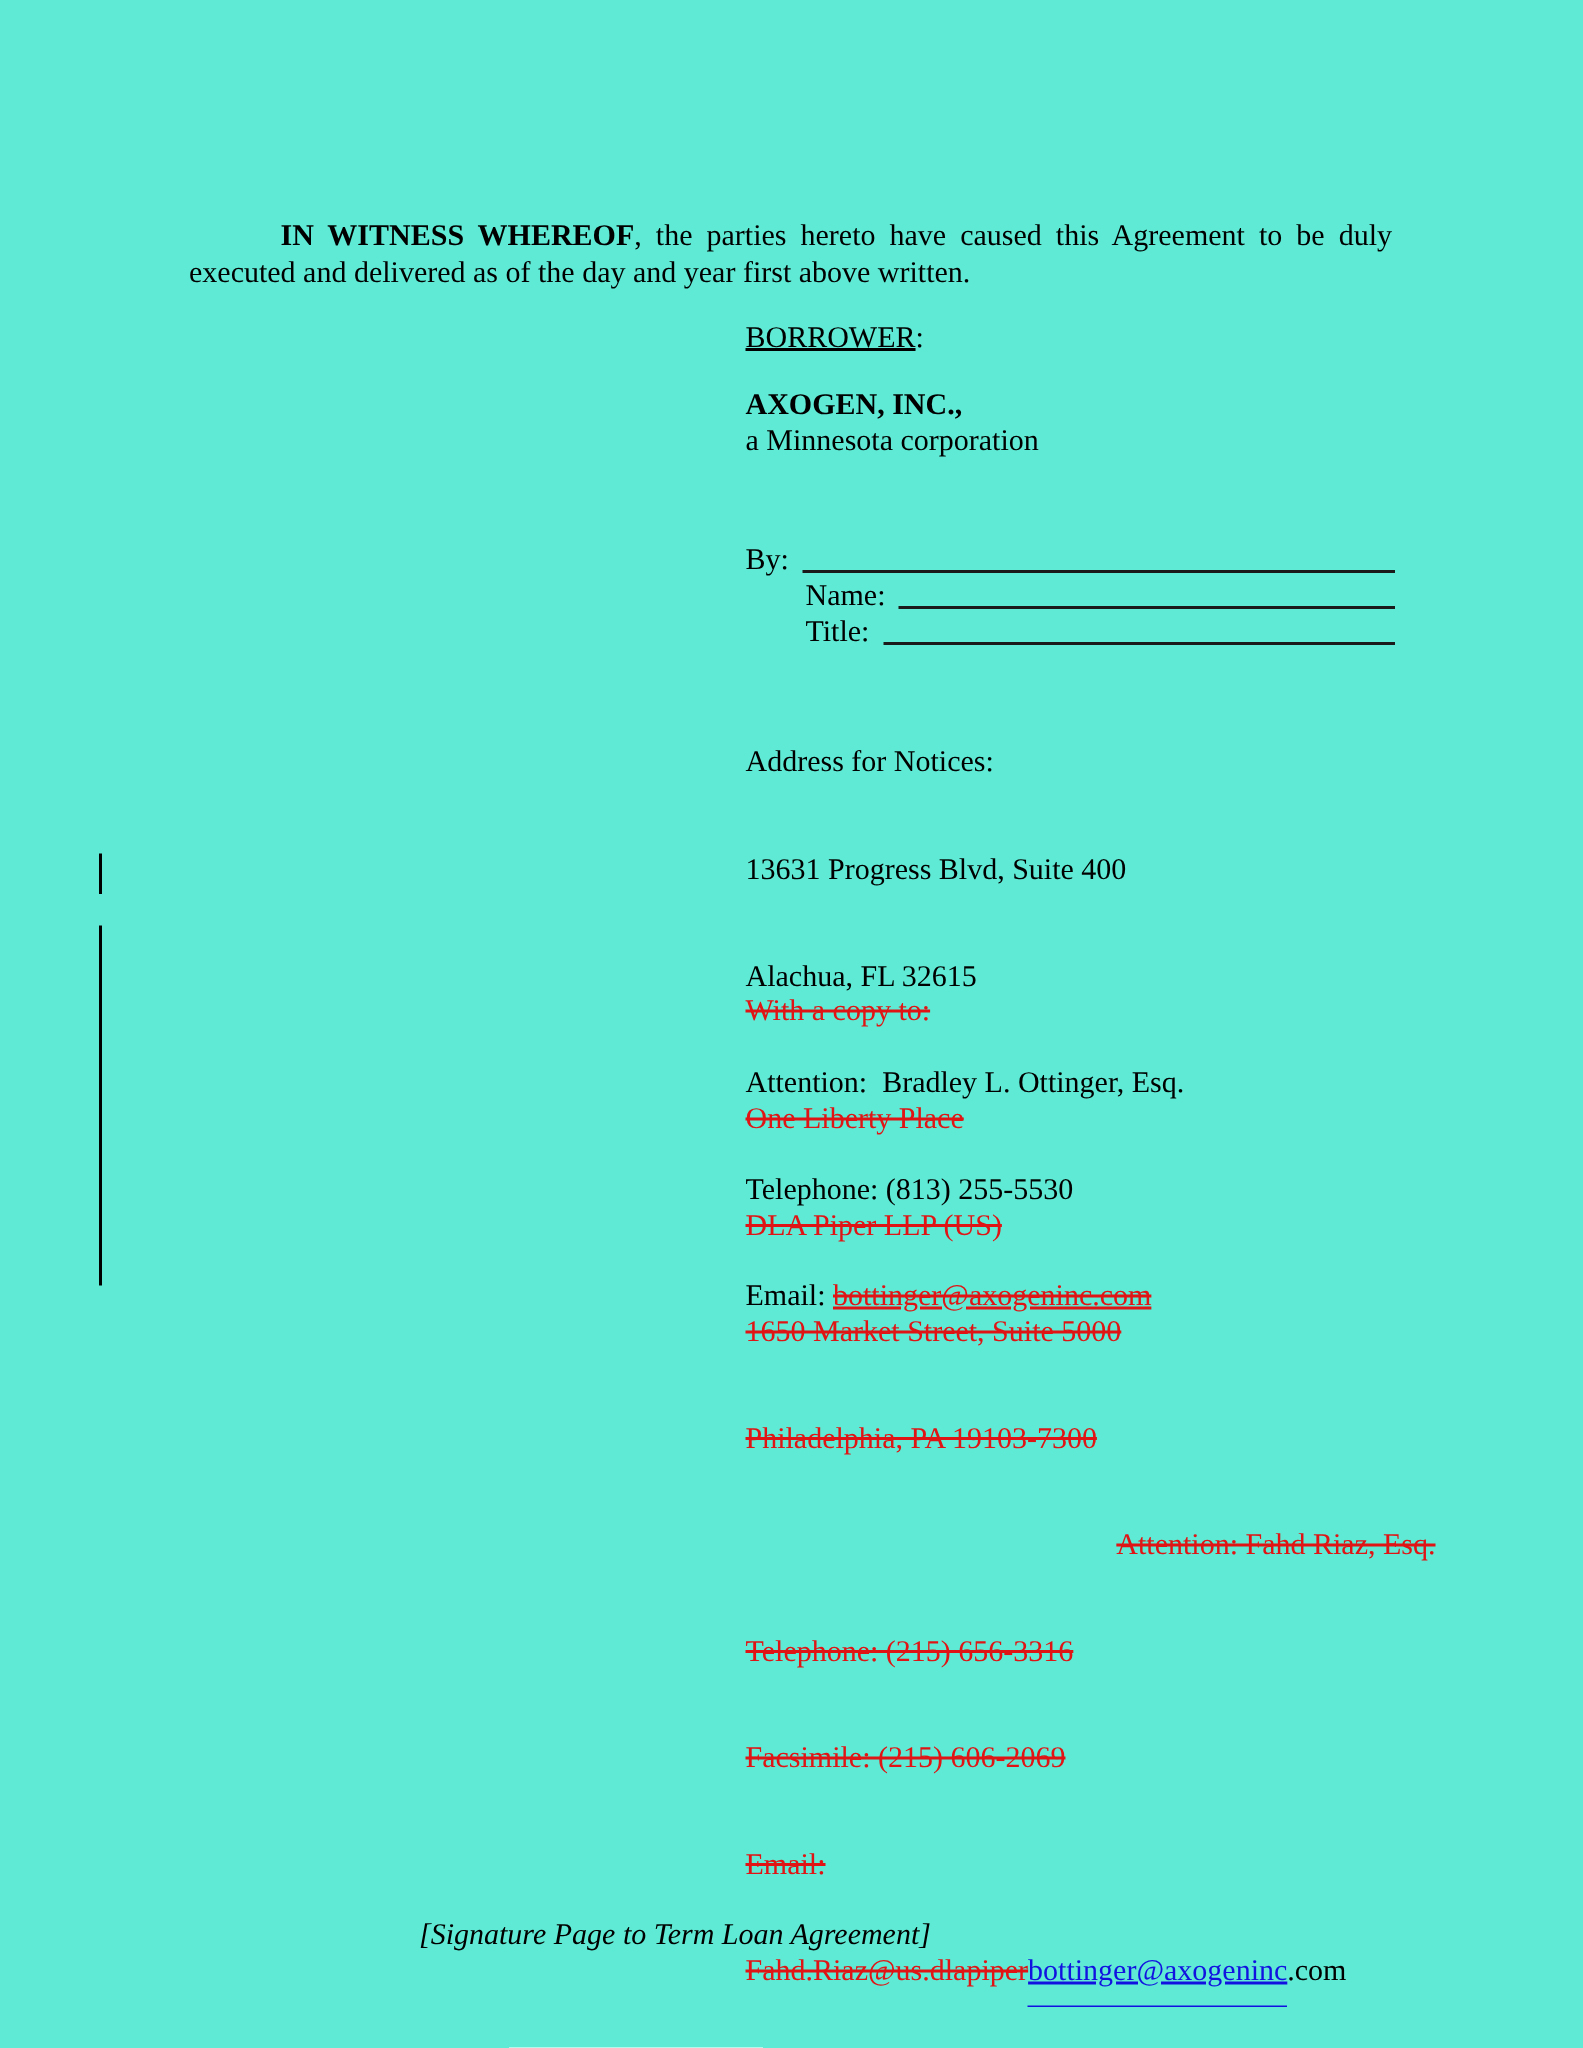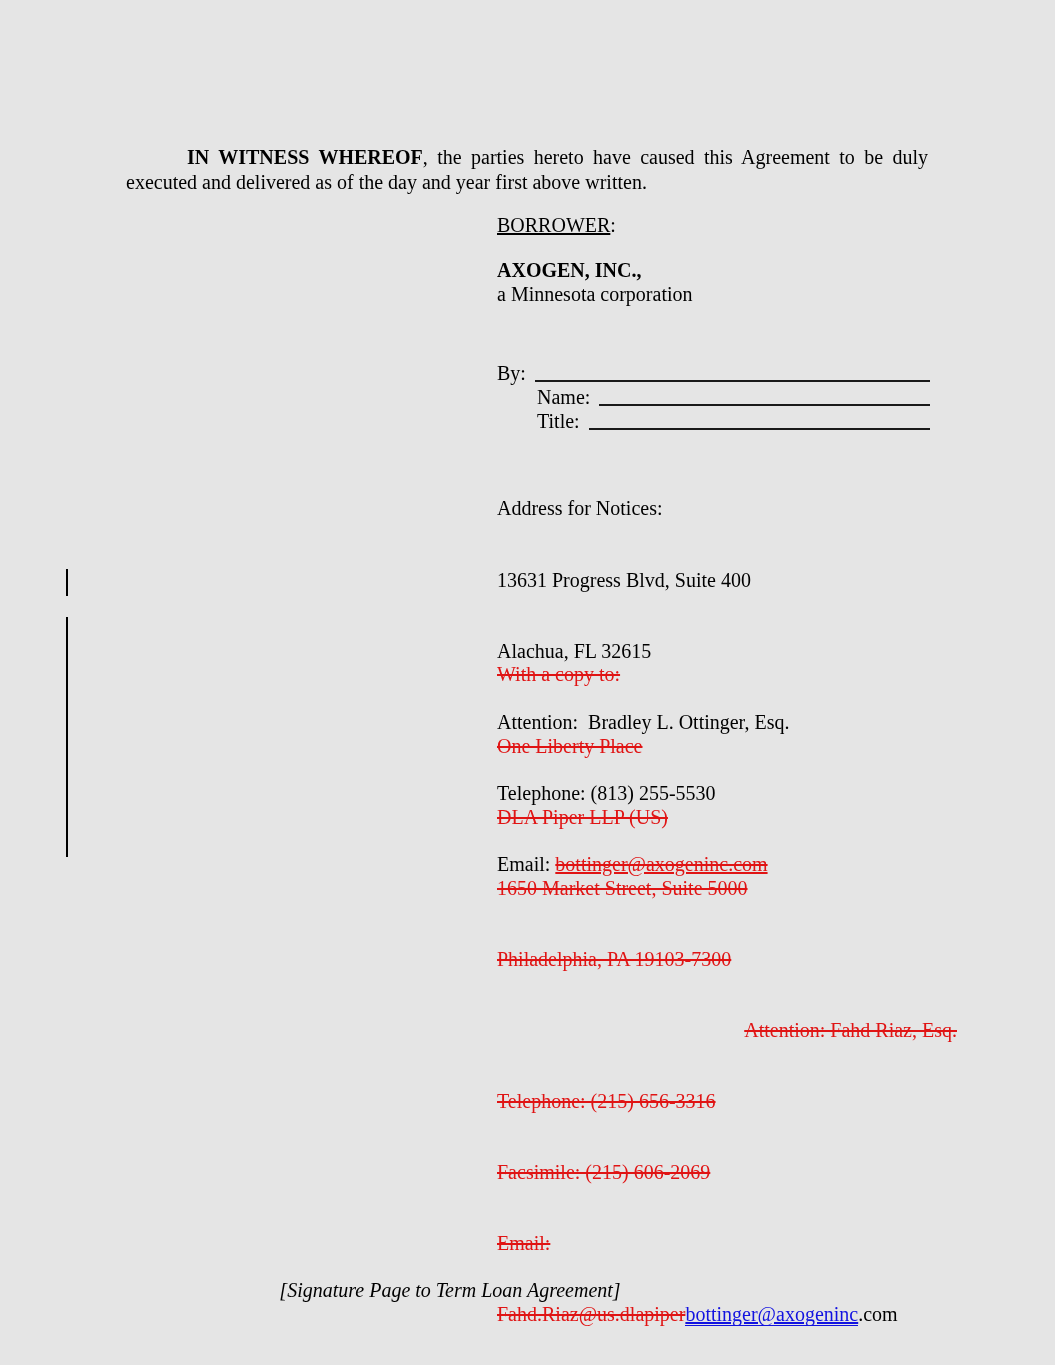--- a/index.html
+++ b/index.html
@@ -1,20 +1,20 @@
 <!DOCTYPE html>
 <html><head>
 <meta charset="utf-8">
 <style>
   html, body { margin: 0; padding: 0; background: #ffffff; }
   .page {
     position: relative;
     width: 1055px;
     height: 1365px;
-    background: #e5e5e5;
+    background: #5eead4;
     font-family: "Liberation Serif", "DejaVu Serif", serif;
     font-size: 20px;
     color: #000000;
     overflow: hidden;
   }
   .intro {
     position: absolute;
     left: 126px;
     top: 125px;
     width: 802px;
@@ -73,21 +73,21 @@
   }
   .del {
     text-decoration: line-through;
   }
   .del-link {
     text-decoration: underline line-through;
   }
   .ins-link {
     text-decoration: underline;
     border-bottom: 1px solid;
-    padding-bottom: 0px;
+    padding-bottom: 12px;
   }
   .change-bar {
     position: absolute;
     left: 66px;
     width: 2px;
     background: #000000;
   }
   .change-bar.short { top: 569px; height: 27px; }
   .change-bar.long  { top: 617px; height: 240px; }
   .footer {

